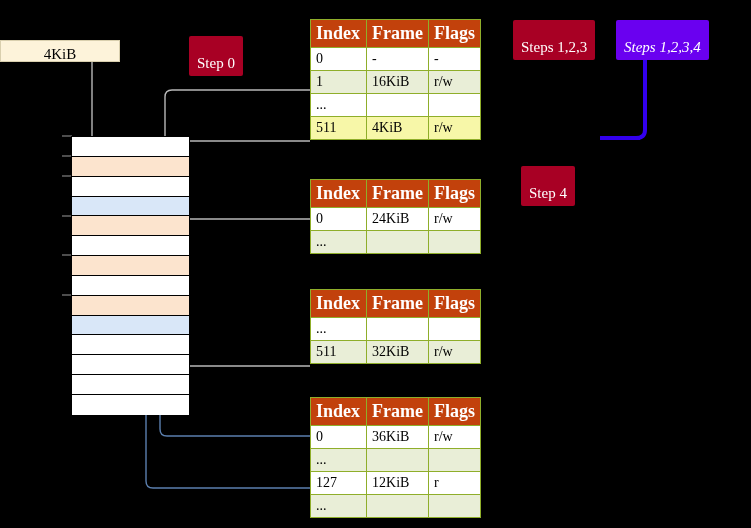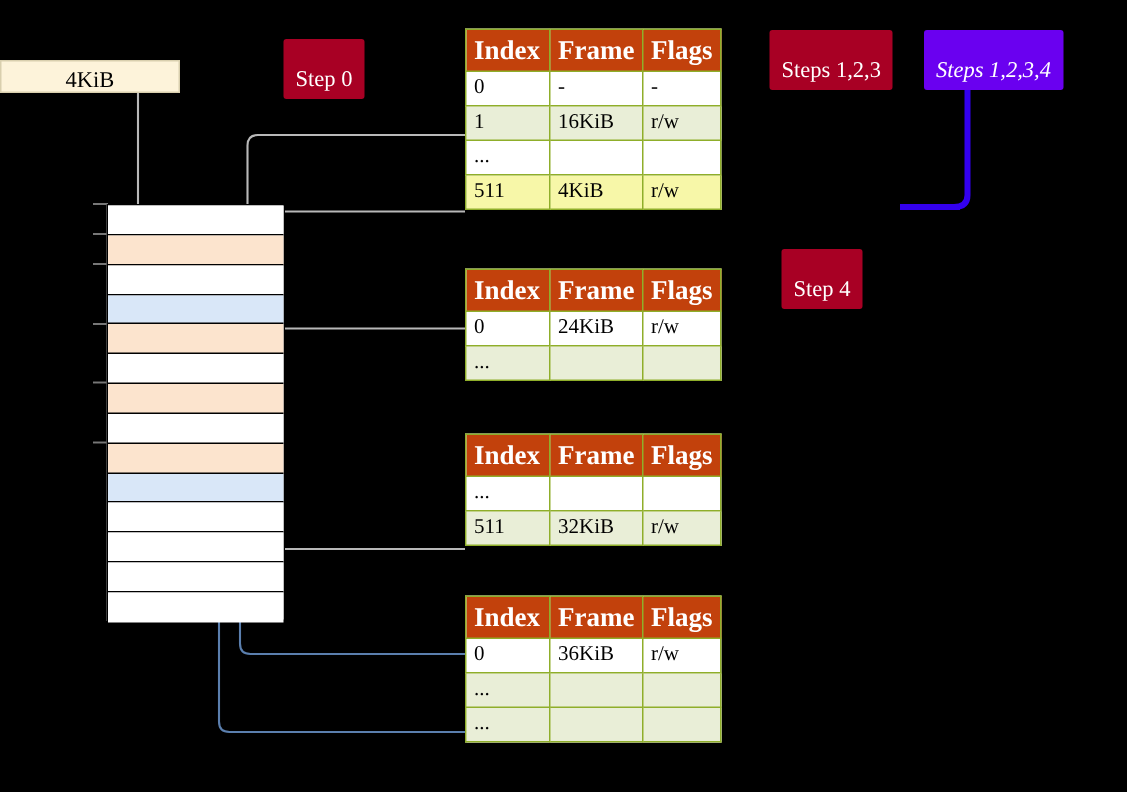--- a/index.html
+++ b/index.html
@@ -104,21 +104,21 @@
   <g>
     <path d="M636,138 Q645,138 645,130 L645,40 Q645,32 637,32 L632,32" stroke="#3300ee" stroke-width="4" fill="none"></path>
     <path d="M645,40 L645,28" stroke="#3300ee" stroke-width="4" fill="none"></path>
     <path d="M627,20 L643,32 L627,44 L632,32 Z" fill="#3300ee"></path>
     <path d="M600,138 L640,138" stroke="#3300ee" stroke-width="4" fill="none"></path>
   </g>
 </svg>
 
 <div class="kib-box" style="left:0px;top:40px;width:120px;height:22px;">4KiB</div>
 
-<div class="badge badge-red" style="left:189px;top:26px;">Step 0</div>
+<div class="badge badge-red" style="left:189px;top:36px;">Step 0</div>
 
 <div class="badge badge-red" style="left:513px;top:20px;">Steps 1,2,3</div>
 
 <div class="badge badge-blue" style="left:616px;top:20px;font-style:italic;">Steps 1,2,3,4</div>
 
 <div class="badge badge-red" style="left:521px;top:166px;">Step 4</div>
 
 <div id="memcol">
     <div class="mrow m-white"></div>
     <div class="mrow m-orange"></div>
@@ -221,19 +221,24 @@
       <tr>
         <td class="c-index">0</td>
         <td class="c-frame">36KiB</td>
         <td class="c-flags">r/w</td>
       </tr>
       <tr class="alt">
         <td class="c-index">...</td>
         <td class="c-frame"></td>
         <td class="c-flags"></td>
       </tr>
+      <tr>
+        <td class="c-index">127</td>
+        <td class="c-frame">12KiB</td>
+        <td class="c-flags">r</td>
+      </tr>
       <tr class="alt">
         <td class="c-index">...</td>
         <td class="c-frame"></td>
         <td class="c-flags"></td>
       </tr>
     </tbody>
   </table>
 
 </body></html>

